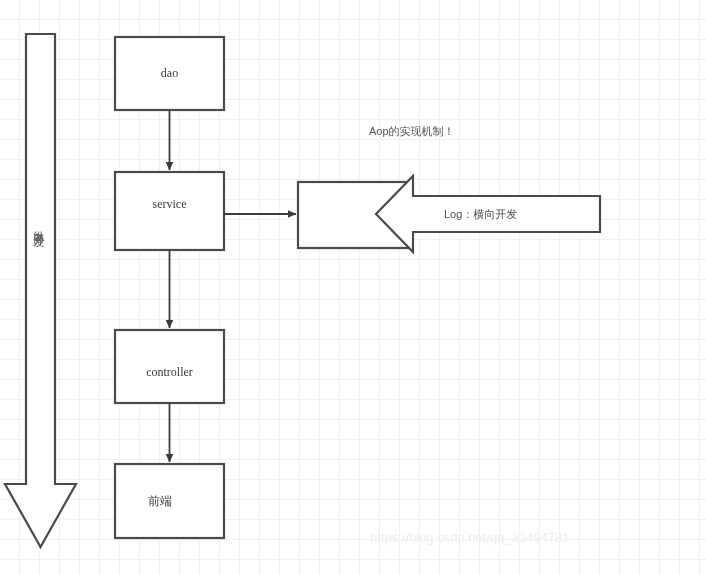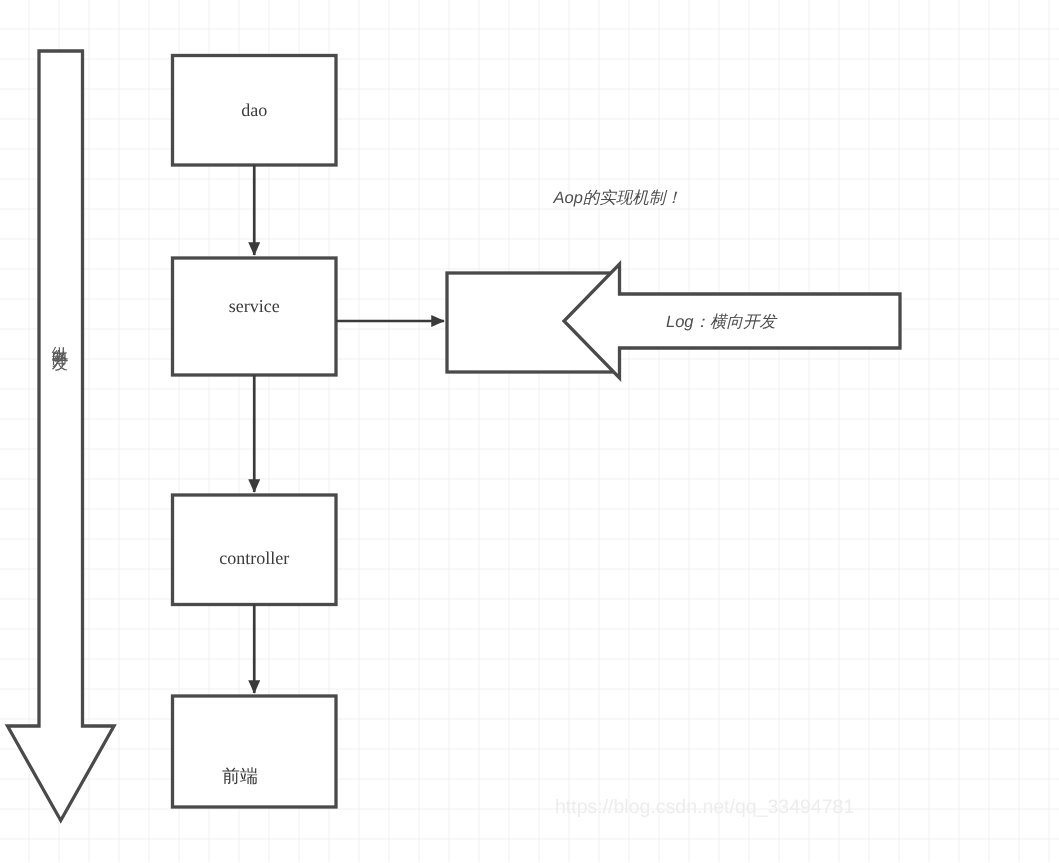--- a/index.html
+++ b/index.html
@@ -41,21 +41,20 @@
     display: flex;
     align-items: center;
     justify-content: center;
   }
   .annotation {
     position: absolute;
     color: #4f4f4f;
     font-size: 11px;
     font-family: "Liberation Sans", "DejaVu Sans", sans-serif;
     white-space: nowrap;
-    font-style: italic;
   }
   .vertical-label {
     position: absolute;
     color: #5a5a5a;
     font-size: 11px;
     font-family: "Liberation Sans", "DejaVu Sans", sans-serif;
     writing-mode: vertical-rl;
     text-orientation: upright;
     letter-spacing: 2px;
     line-height: 1;
@@ -105,21 +104,21 @@
   </svg>
 
   <div class="vertical-label" style="left:33px; top:222px;">纵向开发</div>
 
   <div class="node-label flow-box-label" style="left:115px; top:37px; width:109px; height:73px;">dao</div>
 
   <div class="node-label flow-box-label" style="left:115px; top:172px; width:109px; height:64px;">service</div>
 
   <div class="node-label flow-box-label" style="left:115px; top:330px; width:109px; height:84px;">controller</div>
 
-  <div class="node-label flow-box-label" style="left:115px; top:464px; width:90px; height:74px;margin-top:16px;">前端</div>
+  <div class="node-label flow-box-label" style="left:115px; top:464px; width:90px; height:74px;">前端</div>
 
   <div class="node-label flow-box-label" style="left:298px; top:182px; width:110px; height:66px;"></div>
 
   <div class="annotation" style="left:444px; top:207px;">Log：横向开发</div>
 
   <div class="annotation" style="left:369px; top:124px;">Aop的实现机制！</div>
 
   <div class="watermark" style="left:370px; top:530px;">https://blog.csdn.net/qq_33494781</div>
 
 </div>

